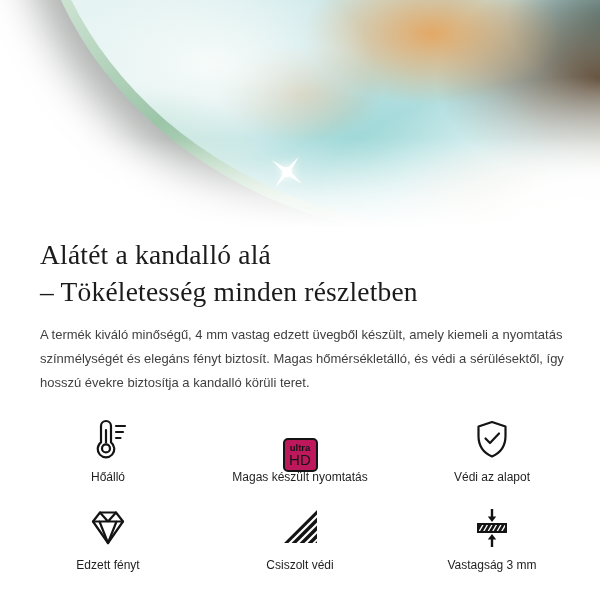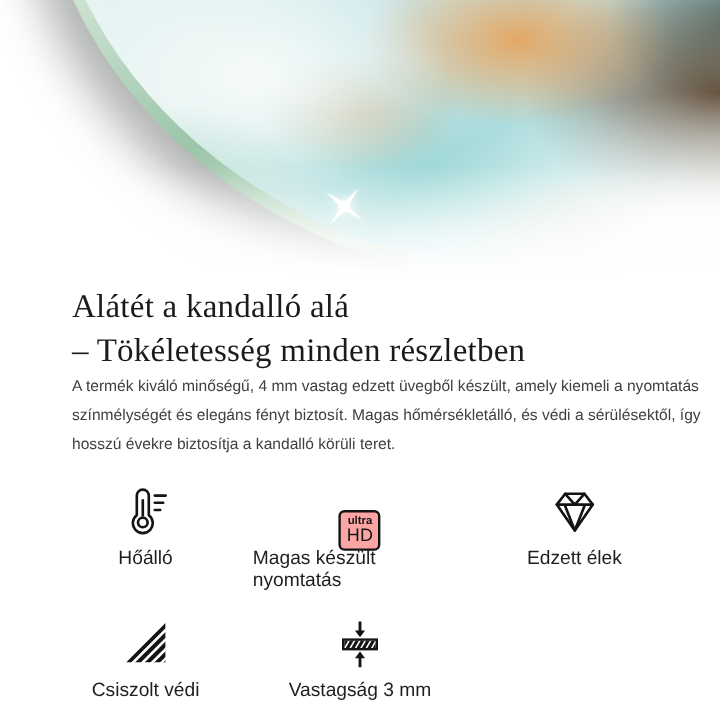--- a/index.html
+++ b/index.html
@@ -36,39 +36,39 @@
   .hero-fade {
     position:absolute; inset:0; pointer-events:none;
     background:
       radial-gradient(420px 200px at 100% 94%, rgba(255,255,255,.95) 18%, rgba(255,255,255,0) 70%),
       linear-gradient(to bottom, rgba(255,255,255,0) 60%, rgba(255,255,255,.75) 86%, #fff 99%);
   }
   .sparkle { position:absolute; left:268px; top:153px; width:38px; height:38px;
              filter:drop-shadow(0 0 4px rgba(255,255,255,.95)); }
 
   
-  .content { padding:0 60px; background:#fff; }
+  .content { padding:0 40px; background:#fff; }
   .page-title {
     margin-top:6px; font-family:"Liberation Serif","DejaVu Serif",serif;
     font-weight:400; font-size:27.5px; line-height:37px; color:#1b1b1b; letter-spacing:.2px;
   }
-  .description { width:535px; font-size:13px; line-height:24px; color:#3f3f3f; }
+  .description { margin-top:13px; width:535px; font-size:13px; line-height:24px; color:#3f3f3f; }
 
   
   .features { margin:21px -28px 0; display:grid; grid-template-columns:repeat(3,1fr); row-gap:20px; }
   .feature { display:flex; flex-direction:column; align-items:center; }
   .icon-box { height:45px; display:flex; align-items:center; justify-content:center; }
-  .feature-label { margin-top:9px; font-size:16px; color:#1f1f1f; }
+  .feature-label { margin-top:9px; font-size:12px; color:#1f1f1f; }
 
   .feature svg.fx { width:44px; height:44px; }
   .stroke { fill:none; stroke:#141414; stroke-width:2.2; stroke-linecap:round; stroke-linejoin:round; }
 
   .uhd {
     width:35px; height:34px; border:2.5px solid #141414; border-radius:5px;
-    display:flex; flex-direction:column; align-items:center; justify-content:center; background:#fca5a5;margin-top:32px;
+    display:flex; flex-direction:column; align-items:center; justify-content:center; background:#be185d;margin-top:32px;
   }
   .uhd .uhd-top { font-size:9.5px; line-height:10px; font-weight:700; color:#141414; }
   .uhd .uhd-bottom { font-size:15px; line-height:13px; font-weight:400; color:#141414; letter-spacing:.2px; }
 </style>
 </head>
 <body>
 
 <div>
 
   <div class="hero">
@@ -112,29 +112,38 @@
       <div class="feature">
         <div class="icon-box">
           <div class="uhd">
             <span class="uhd-top">ultra</span>
             <span class="uhd-bottom">HD</span>
           </div>
         </div>
         <div class="feature-label">Magas készült nyomtatás</div>
       </div>
 
+      <div class="feature">
+        <div class="icon-box">
+          <svg class="fx" viewBox="0 0 44 44">
+            <path class="stroke" stroke-width="2.3" d="M22 5 L35.5 9.5 V19 C35.5 29.5 30 36 22 39.5 C14 36 8.5 29.5 8.5 19 V9.5 Z"></path>
+            <polyline class="stroke" stroke-width="2.5" points="15.5,21.5 20,26 29,16.5"></polyline>
+          </svg>
+        </div>
+        <div class="feature-label">Védi az alapot</div>
+      </div>
 
       <div class="feature">
         <div class="icon-box">
           <svg class="fx" viewBox="0 0 44 44">
             <path class="stroke" stroke-width="2" d="M14 7.5 H30 L37 16.5 L22 38 L7 16.5 Z"></path>
             <path class="stroke" stroke-width="2" d="M7 16.5 H37 M14 7.5 L22 16.5 L30 7.5 M13.5 16.5 L22 38 L30.5 16.5"></path>
           </svg>
         </div>
-        <div class="feature-label">Edzett élek</div>
+        <div class="feature-label">Edzett fényt</div>
       </div>
 
       <div class="feature">
         <div class="icon-box">
           <svg class="fx" viewBox="0 0 44 44">
             <defs>
                 <clipPath id="tri">
                   <polygon points="6,38 39,38 39,5"></polygon>
                 </clipPath>
               </defs>

